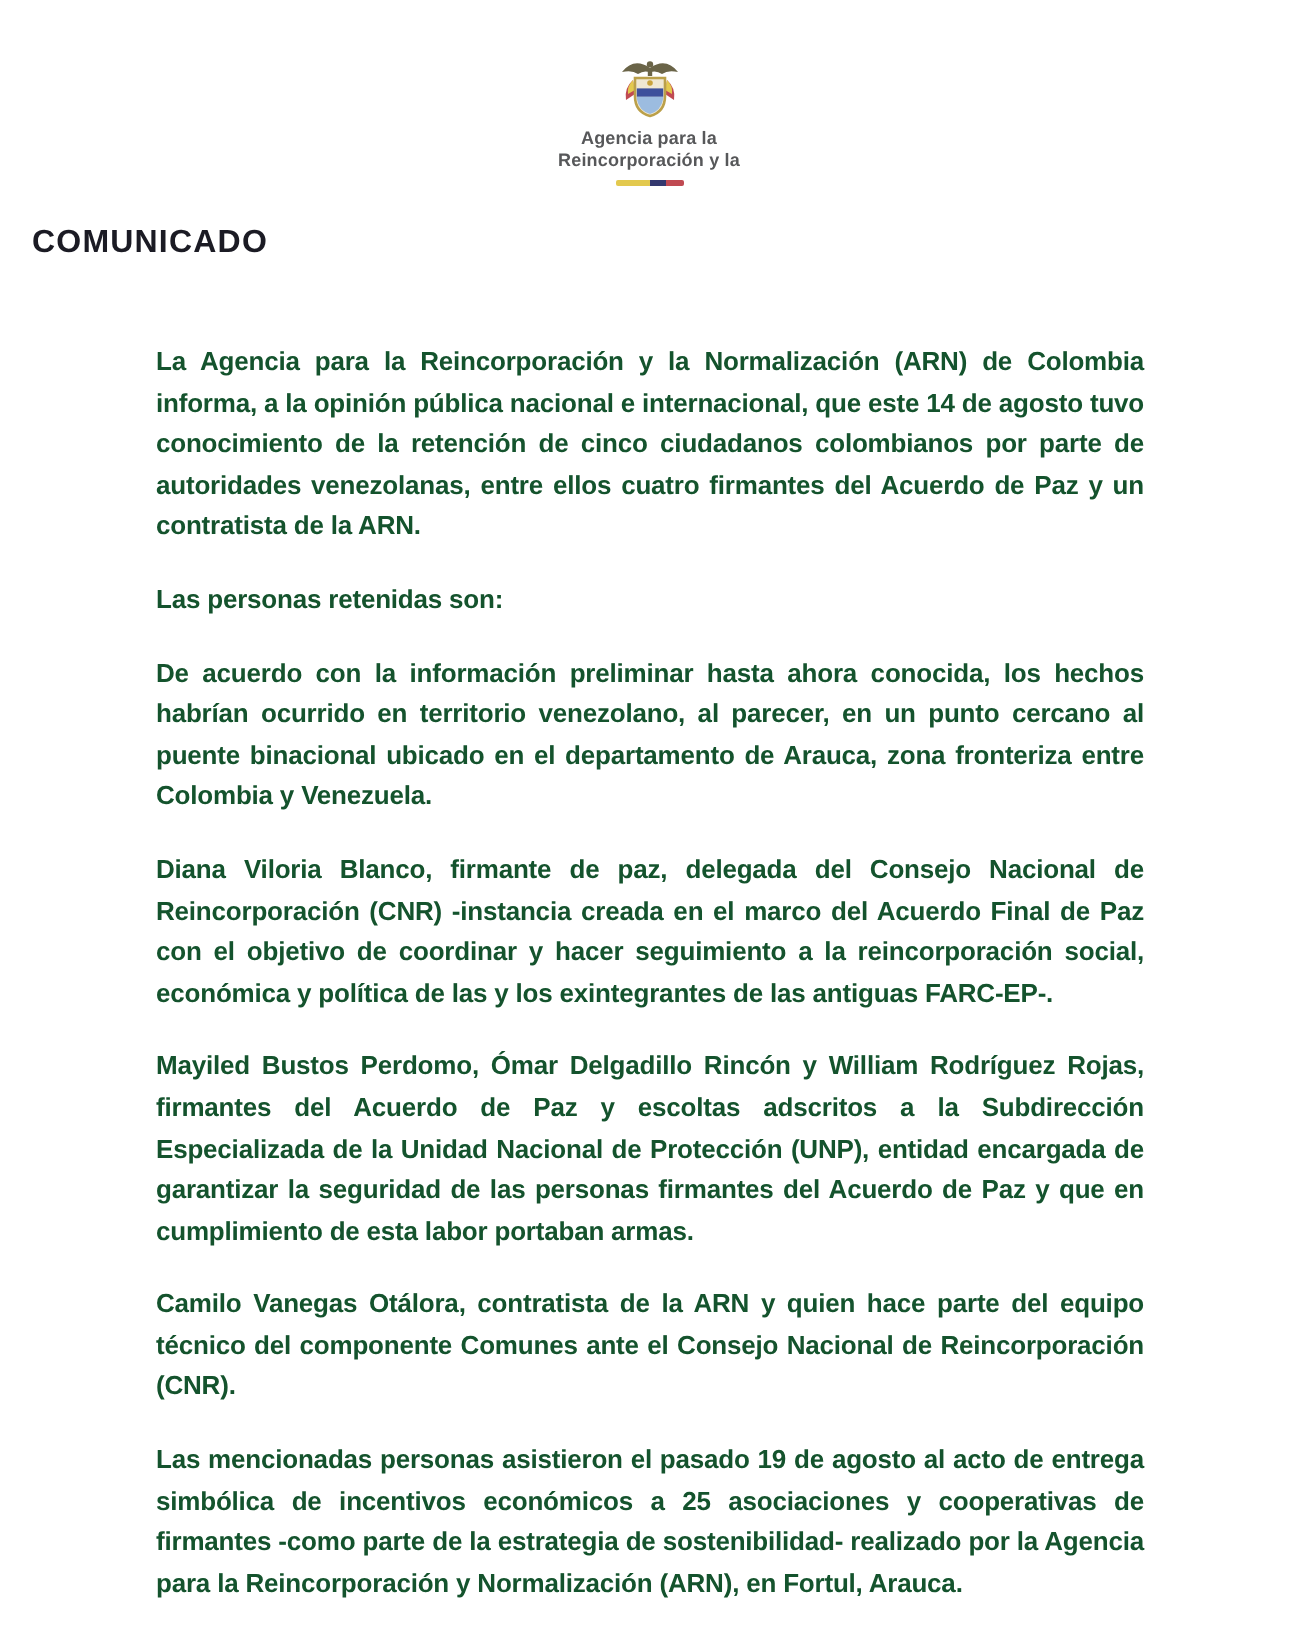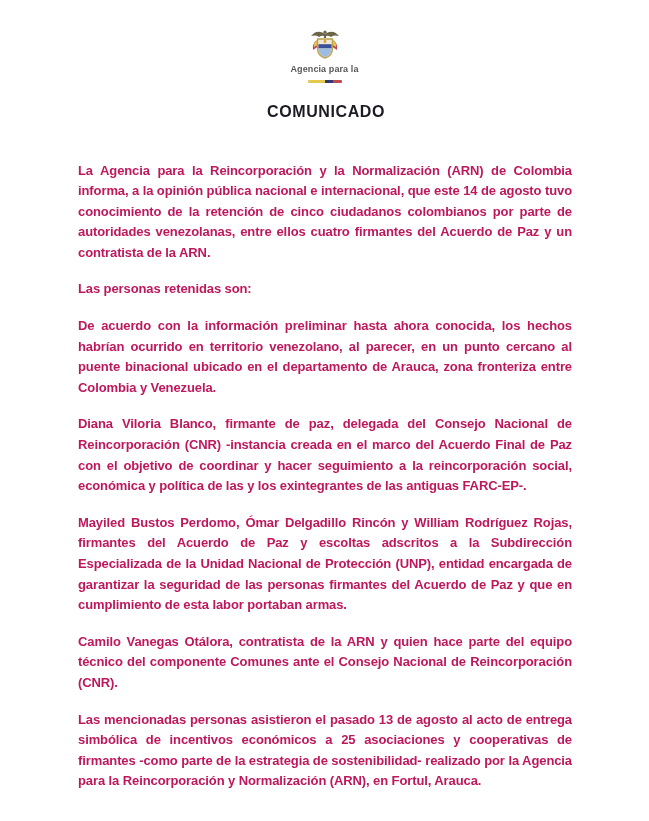--- a/index.html
+++ b/index.html
@@ -44,35 +44,35 @@
     margin: 5px auto 0 auto;
     display: flex;
     border-radius: 1px;
     overflow: hidden;
   }
   .flag-bar .fy { flex: 2; background: #e3c94e; }
   .flag-bar .fb { flex: 1; background: #33386e; }
   .flag-bar .fr { flex: 1; background: #c04a52; }
   
   .doc-heading {
-    margin: 20px 0 0 3px;
-    text-align: center;
+    margin: 20px 0 0 16px;
+    text-align: left;
     font-size: 16px;
     font-weight: bold;
     letter-spacing: 0.6px;
     color: #1b1b24;
   }
   
   .content {
     margin: 40px 77px 0 78px;
     text-align: justify;
     font-size: 13px;
     line-height: 20.6px;
     font-weight: bold;
-    color: #be185d;
+    color: #14532d;
     letter-spacing: -0.1px;
   }
   .content p {
     margin: 0 0 16px 0;
   }
 </style>
 </head>
 <body>
 
 <div class="page">
@@ -90,34 +90,35 @@
       <path d="M26.5,12 Q29.5,15 29,19 L25.5,17 Z" fill="#e3c94e"></path>
 
       <path d="M10.5,11 h15 v9 q0,8 -7.5,10 q-7.5,-2 -7.5,-10 z" fill="#efe7d2" stroke="#bba04a" stroke-width="1.3"></path>
       <rect x="11.4" y="16.2" width="13.2" height="4.2" fill="#3c4f9b"></rect>
       <path d="M11.4,20.4 h13.2 v1 q-1,6 -6.6,7.6 q-5.6,-1.6 -6.6,-7.6 z" fill="#9cbce0"></path>
       <circle cx="18" cy="13.5" r="1.4" fill="#c8a23c"></circle>
     </svg>
 
     <div class="org-name">
       <div>Agencia para la</div>
+      <div>Reincorporación y la</div>
     </div>
 
     <div class="flag-bar">
       <span class="fy"></span>
       <span class="fb"></span>
       <span class="fr"></span>
     </div>
   </header>
 
   <h1 class="doc-heading">COMUNICADO</h1>
 
   <main class="content">
     <p>La Agencia para la Reincorporación y la Normalización (ARN) de Colombia informa, a la opinión pública nacional e internacional, que este 14 de agosto tuvo conocimiento de la retención de cinco ciudadanos colombianos por parte de autoridades venezolanas, entre ellos cuatro firmantes del Acuerdo de Paz y un contratista de la ARN.</p>
     <p>Las personas retenidas son:</p>
     <p>De acuerdo con la información preliminar hasta ahora conocida, los hechos habrían ocurrido en territorio venezolano, al parecer, en un punto cercano al puente binacional ubicado en el departamento de Arauca, zona fronteriza entre Colombia y Venezuela.</p>
     <p>Diana Viloria Blanco, firmante de paz, delegada del Consejo Nacional de Reincorporación (CNR) -instancia creada en el marco del Acuerdo Final de Paz con el objetivo de coordinar y hacer seguimiento a la reincorporación social, económica y política de las y los exintegrantes de las antiguas FARC-EP-.</p>
     <p>Mayiled Bustos Perdomo, Ómar Delgadillo Rincón y William Rodríguez Rojas, firmantes del Acuerdo de Paz y escoltas adscritos a la Subdirección Especializada de la Unidad Nacional de Protección (UNP), entidad encargada de garantizar la seguridad de las personas firmantes del Acuerdo de Paz y que en cumplimiento de esta labor portaban armas.</p>
     <p>Camilo Vanegas Otálora, contratista de la ARN y quien hace parte del equipo técnico del componente Comunes ante el Consejo Nacional de Reincorporación (CNR).</p>
-    <p>Las mencionadas personas asistieron el pasado 13 de agosto al acto de entrega simbólica de incentivos económicos a 25 asociaciones y cooperativas de firmantes -como parte de la estrategia de sostenibilidad- realizado por la Agencia para la Reincorporación y Normalización (ARN), en Fortul, Arauca.</p>
+    <p>Las mencionadas personas asistieron el pasado 19 de agosto al acto de entrega simbólica de incentivos económicos a 25 asociaciones y cooperativas de firmantes -como parte de la estrategia de sostenibilidad- realizado por la Agencia para la Reincorporación y Normalización (ARN), en Fortul, Arauca.</p>
   </main>
 
 </div>
 
 </body></html>

